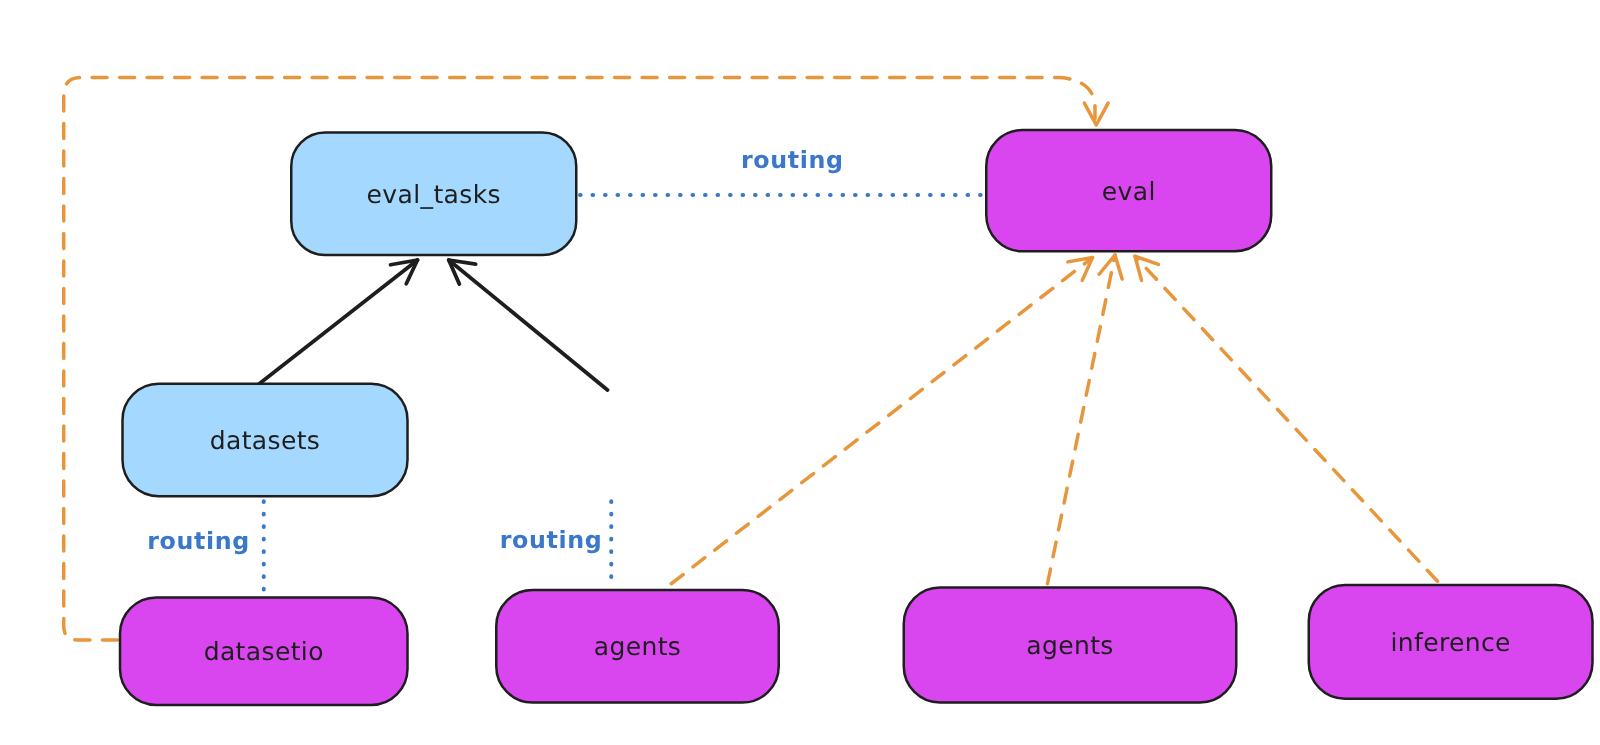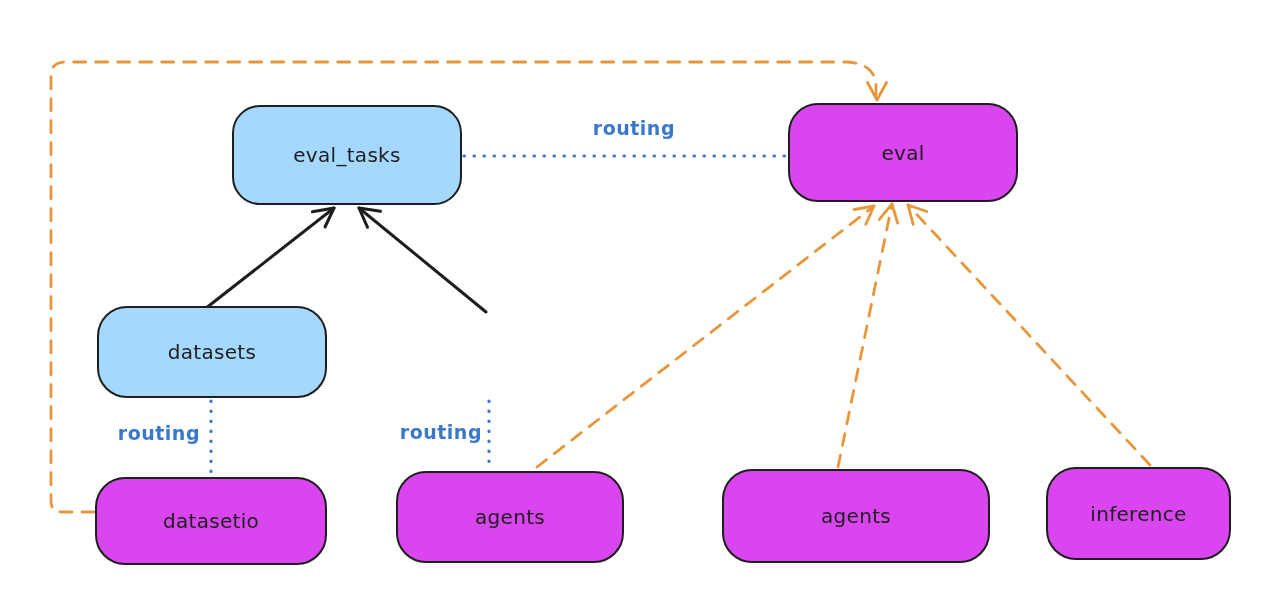--- a/index.html
+++ b/index.html
@@ -118,21 +118,21 @@
   </div>
 
   <div class="node node-green" style="left:396px; top:471px; width:228px; height:92px;">
     <span class="node-label">agents</span>
   </div>
 
   <div class="node node-green" style="left:722px; top:469px; width:268px; height:94px;">
     <span class="node-label">agents</span>
   </div>
 
-  <div class="node node-green" style="left:1046px; top:467px; width:185px; height:93px;">
+  <div class="node node-green" style="left:1046px; top:467px; width:229px; height:93px;">
     <span class="node-label">inference</span>
   </div>
 
   <div class="edge-label" style="left:560px; top:117px; width:115px;">routing</div>
 
   <div class="edge-label" style="left:110px; top:422px; width:90px;">routing</div>
 
   <div class="edge-label" style="left:392px; top:421px; width:90px;">routing</div>
 
 </div>

